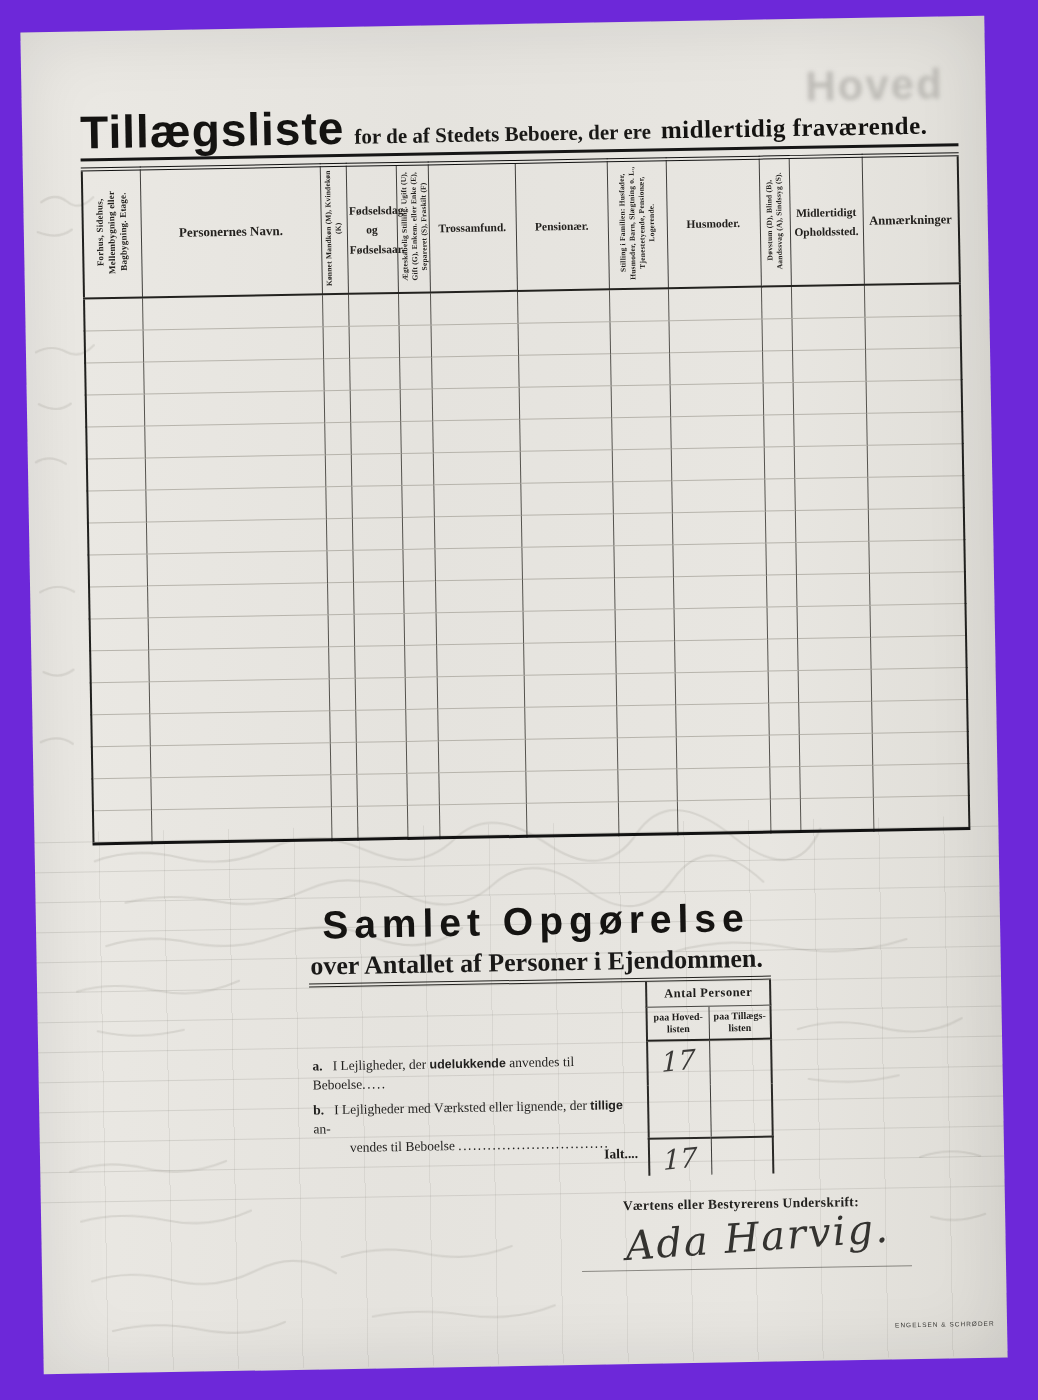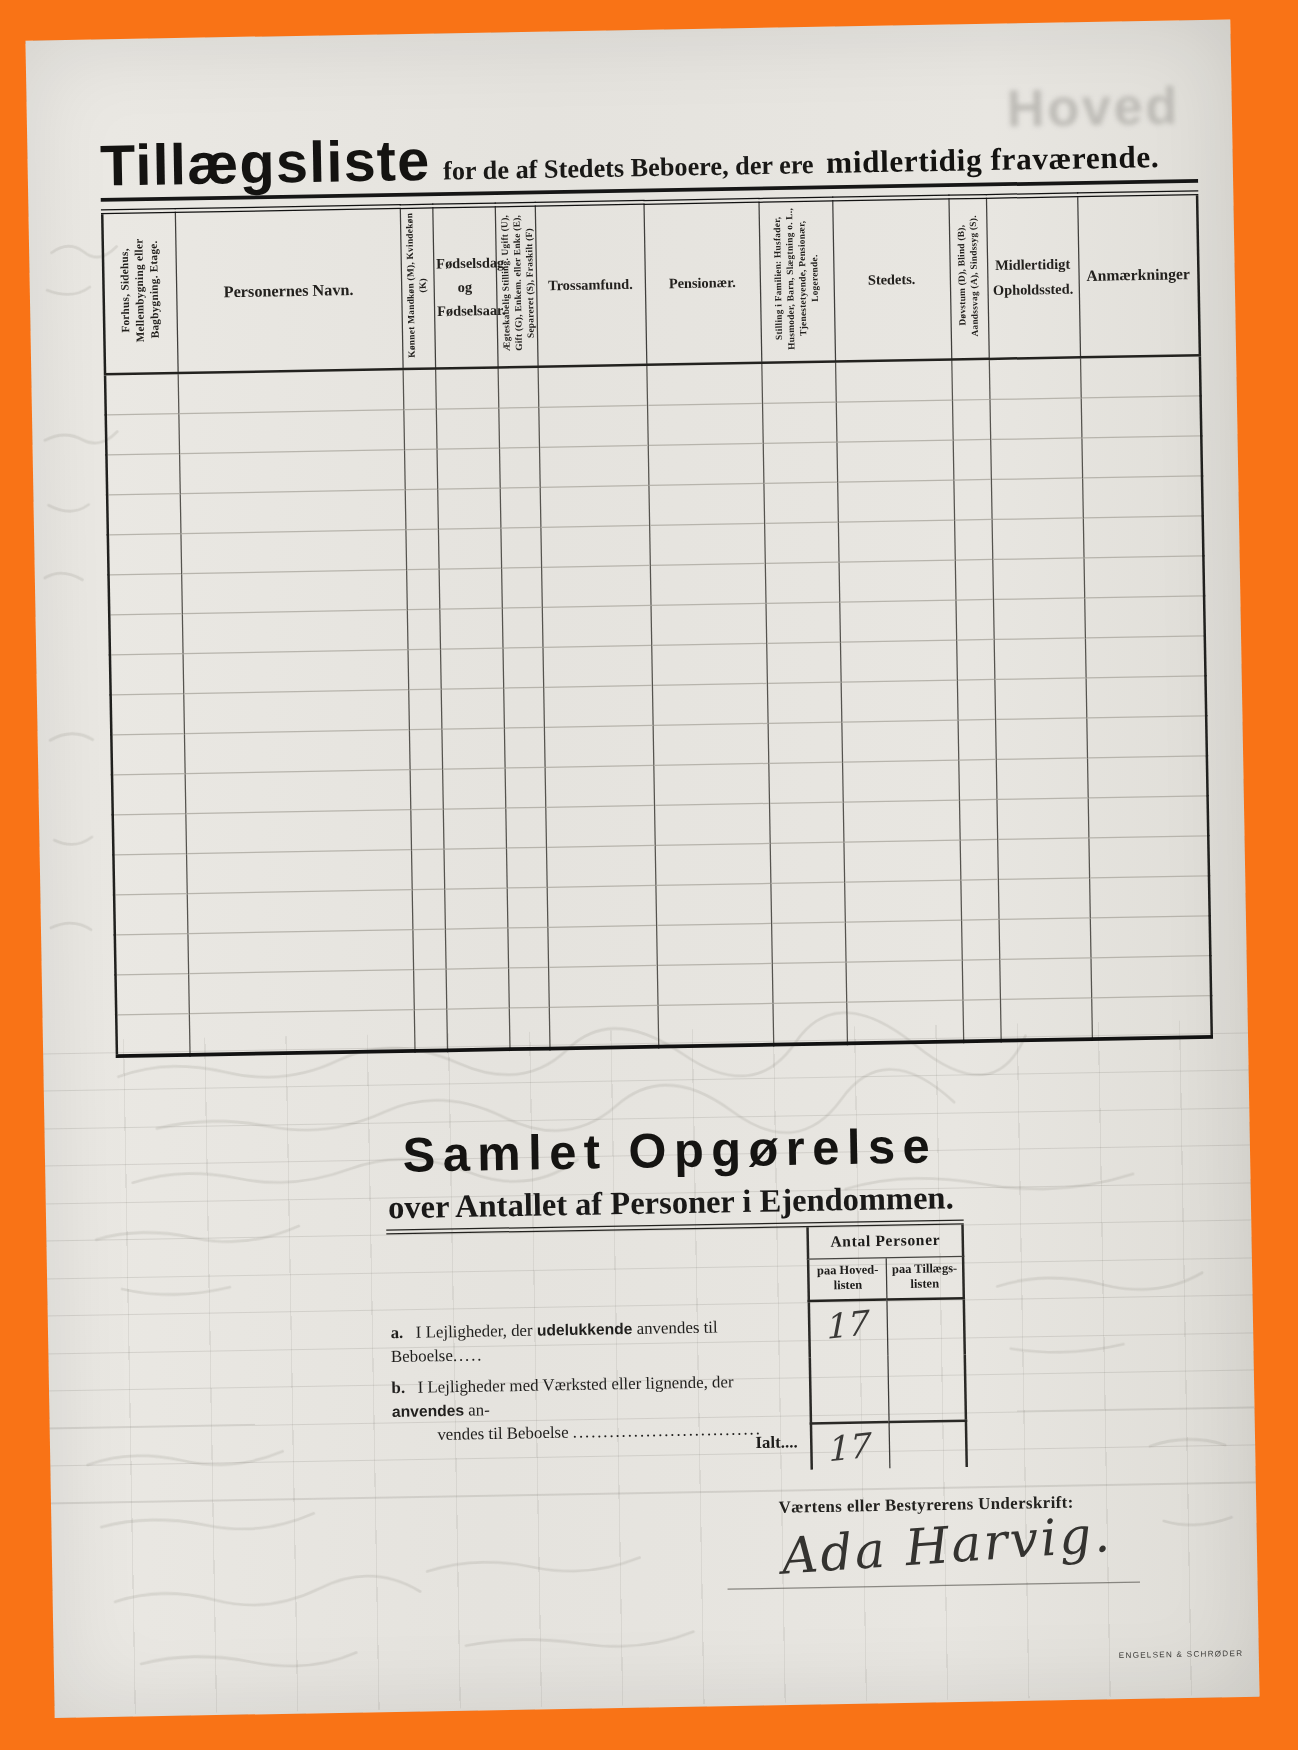--- a/index.html
+++ b/index.html
@@ -1,16 +1,16 @@
 <!DOCTYPE html>
 <html><head>
 <meta charset="utf-8">
 <style>
   html,body{margin:0;padding:0;background:#000;}
-  .canvas{position:relative;width:1038px;height:1400px;background:#f97316;overflow:hidden;
+  .canvas{position:relative;width:1038px;height:1400px;background:#6d28d9;overflow:hidden;
           font-family:"Liberation Serif",serif;color:#1d1c1a;}
   .paper{position:absolute;left:32px;top:24px;width:964px;height:1342px;
          background:linear-gradient(93deg,#ebe9e4,#e5e3de 40%,#e8e6e1 75%,#dedcd6);
          box-shadow:inset 0 0 70px rgba(0,0,0,.10);
          transform:rotate(-1deg);transform-origin:50% 50%;}
   
   .title-row{position:absolute;left:58px;top:74px;width:880px;display:flex;align-items:baseline;gap:10px;white-space:nowrap;}
   .title-big{font-family:"Liberation Sans",sans-serif;font-weight:bold;font-size:46px;letter-spacing:1px;color:#141311;}
   .title-mid{font-family:"Liberation Serif",serif;font-weight:bold;font-size:21px;color:#1a1917;}
   .title-bold{font-family:"Liberation Serif",serif;font-weight:bold;font-size:25px;letter-spacing:.5px;color:#141311;}
@@ -128,21 +128,21 @@
       <thead>
         <tr>
           <th><span class="rot big">Forhus, Sidehus, Mellembygning eller Bagbygning.   Etage.</span></th>
           <th><span class="hz" style="font-size:13px">Personernes Navn.</span></th>
           <th><span class="rot">Kønnet Mandkøn (M), Kvindekøn (K)</span></th>
           <th><span class="hz">Fødselsdag og Fødselsaar.</span></th>
           <th><span class="rot">Ægteskabelig Stilling. Ugift (U), Gift (G), Enkem. eller Enke (E), Separeret (S), Fraskilt (F)</span></th>
           <th><span class="hz">Trossamfund.</span></th>
           <th><span class="hz">Pensionær.</span></th>
           <th><span class="rot">Stilling i Familien: Husfader, Husmoder, Barn, Slægtning o. L., Tjenestetyende, Pensionær, Logerende.</span></th>
-          <th><span class="hz">Stedets.</span></th>
+          <th><span class="hz">Husmoder.</span></th>
           <th><span class="rot">Døvstum (D), Blind (B), Aandssvag (A), Sindssyg (S).</span></th>
           <th><span class="hz">Midlertidigt Opholdssted.</span></th>
           <th><span class="hz" style="font-size:12.5px">Anmærkninger</span></th>
         </tr>
       </thead>
       <tbody>
           <tr>
             <td></td>
             <td></td>
             <td></td>
@@ -399,21 +399,21 @@
 
       <div class="stmt-label">
         <span class="stmt-prefix">a.</span><span>I Lejligheder, der </span><span class="stmt-bold">udelukkende</span><span> anvendes til Beboelse</span><span class="stmt-leader">.....</span>
       </div>
       <div class="val-cell v-left">
           <span class="hand">17</span>
         </div>
       <div class="val-cell v-mid v-right"></div>
 
       <div class="stmt-label">
-        <span class="stmt-prefix">b.</span><span>I Lejligheder med Værksted eller lignende, der </span><span class="stmt-bold">anvendes</span><span> an-</span>
+        <span class="stmt-prefix">b.</span><span>I Lejligheder med Værksted eller lignende, der </span><span class="stmt-bold">tillige</span><span> an-</span>
         <span class="stmt-line2"><span>vendes til Beboelse </span><span class="stmt-leader">...............................</span></span>
       </div>
       <div class="val-cell v-left"></div>
       <div class="val-cell v-mid v-right"></div>
 
       <div class="ialt-label">Ialt....</div>
       <div class="val-cell v-left ialt-top">
           <span class="hand">17</span>
         </div>
       <div class="val-cell v-mid v-right ialt-top"></div>

